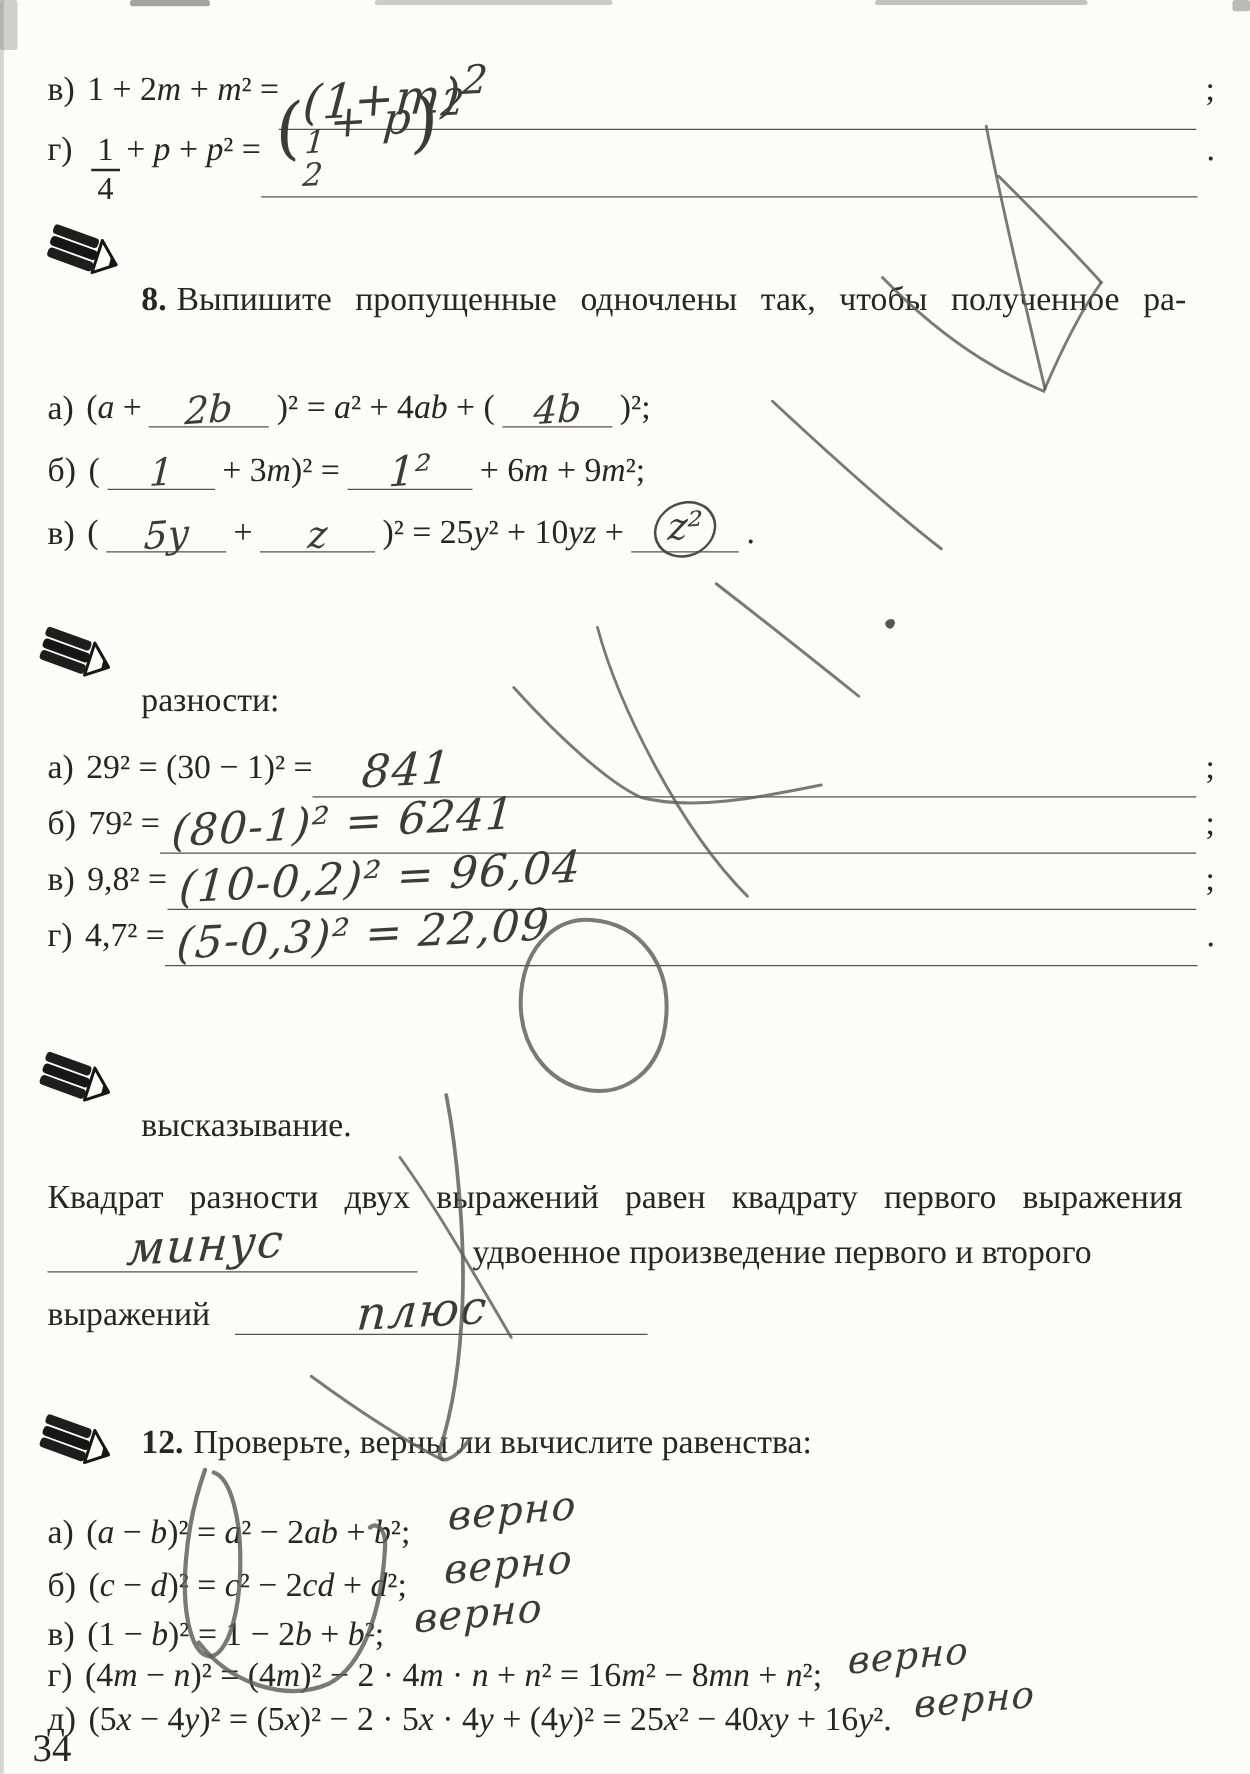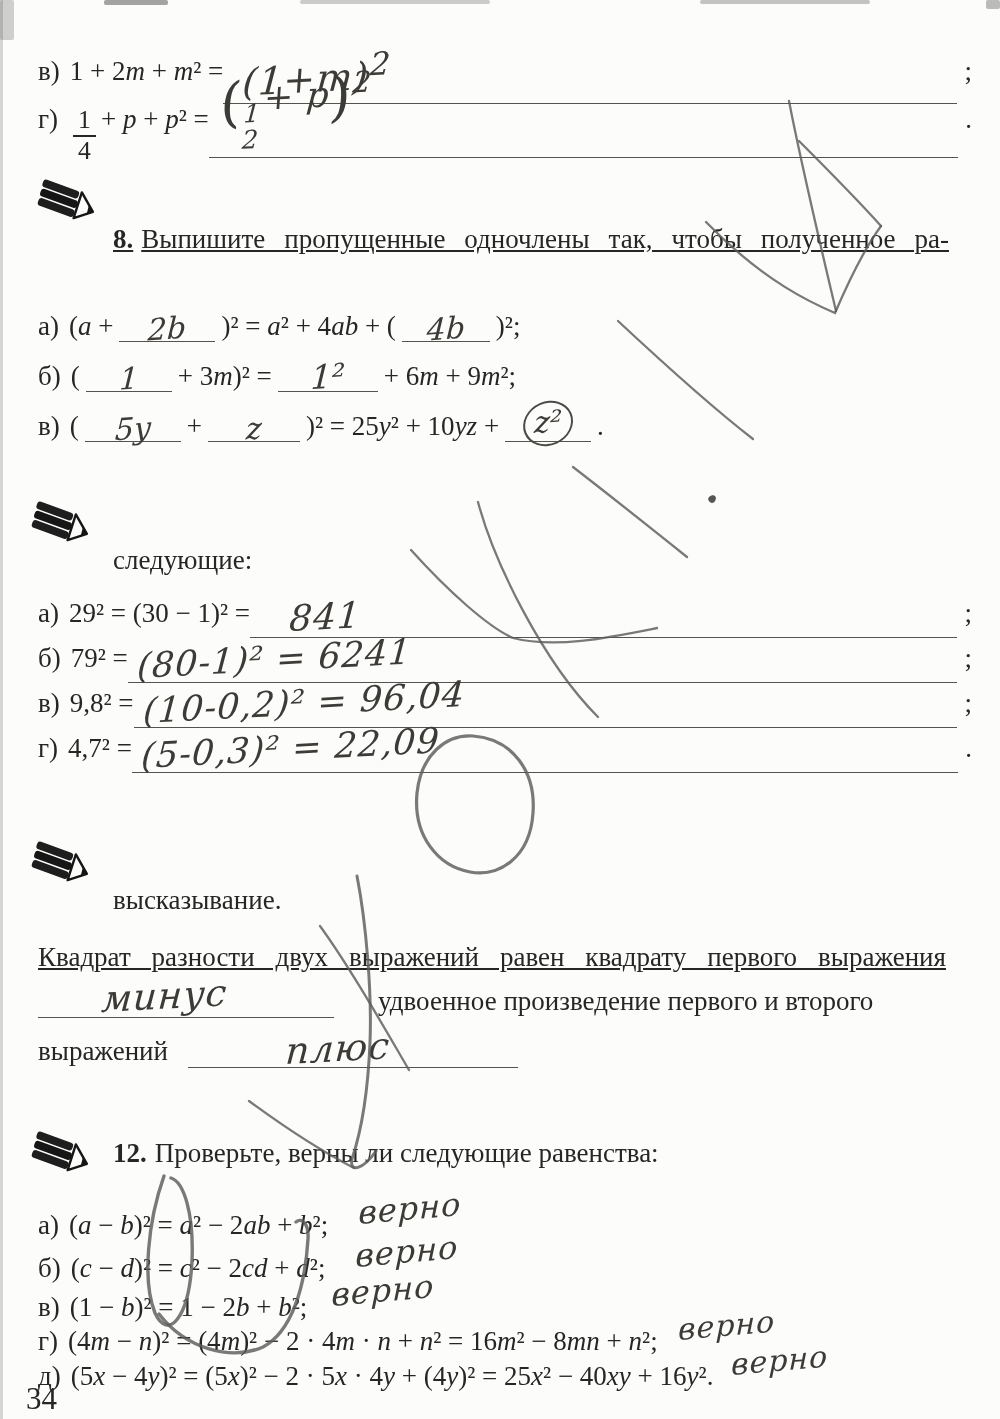--- a/index.html
+++ b/index.html
@@ -10,21 +10,21 @@
     color:#262626;font-size:27px;
   }
   .edge-shade{position:absolute;left:0;top:0;bottom:0;width:3px;background:#b5b5b2;opacity:.55;}
   .smudge{position:absolute;background:#5a5a58;border-radius:2px;}
 
   .row{position:absolute;left:38px;right:28px;display:flex;align-items:baseline;white-space:nowrap;}
   .lbl{margin-right:10px;}
   .aline{flex:1;align-self:flex-end;height:3px;border-bottom:1.7px solid #55534f;position:relative;}
   .punct{margin-left:7px;}
 
-  .jline{position:absolute;text-align:justify;height:40px;overflow:visible;text-decoration:underline;}
+  .jline{position:absolute;text-align:justify;height:40px;overflow:visible;}
   .jline::after{content:"";display:inline-block;width:100%;height:0;}
   .jtext{display:block;text-align:justify;height:36px;overflow:visible;}
   .jtext::after{content:"";display:inline-block;width:100%;height:0;}
   .pnum{font-weight:bold;margin-right:8px;}
   .cont{position:absolute;}
 
   .frac{display:inline-flex;flex-direction:column;align-items:center;vertical-align:middle;margin:0 5px;line-height:1.12;font-size:.95em;}
   .fnum{border-bottom:2px solid #262626;padding:0 5px;}
 
   .blank{display:inline-block;border-bottom:1.7px solid #55534f;position:relative;height:1.15em;vertical-align:-0.28em;margin:0 6px;}
@@ -112,21 +112,21 @@
     <svg width="66" height="58" viewBox="0 0 66 58">
       <g transform="rotate(20 33 28)">
         <rect x="3" y="12" width="38" height="8" rx="3" fill="#1e1e1e"></rect>
         <rect x="4" y="21.5" width="39" height="8" rx="3" fill="#161616"></rect>
         <rect x="5" y="31" width="38" height="8" rx="3" fill="#1e1e1e"></rect>
         <path d="M43 12 L60 26.5 L44 39 Z" fill="#fcfcfa" stroke="#161616" stroke-width="2.4" stroke-linejoin="round"></path>
         <path d="M54 21.5 L60 26.5 L55 31.5 Z" fill="#161616"></path>
       </g>
     </svg>
   </div>
-  <div class="cont" style="left:113px;top:545px">следующие:</div>
+  <div class="cont" style="left:113px;top:545px">разности:</div>
 
   <div class="row" style="top:598px;height:40px">
     <span class="lbl">а)</span>
     <span class="math">29² = (30 − 1)² =</span>
     <span class="aline">
         <span class="hw hw-abs" style="left:38px;bottom:-2px;font-size:36px">841</span>
       </span>
     <span class="punct">;</span>
   </div>
   <div class="row" style="top:643px;height:40px">
@@ -186,21 +186,21 @@
     <svg width="66" height="58" viewBox="0 0 66 58">
       <g transform="rotate(20 33 28)">
         <rect x="3" y="12" width="38" height="8" rx="3" fill="#1e1e1e"></rect>
         <rect x="4" y="21.5" width="39" height="8" rx="3" fill="#161616"></rect>
         <rect x="5" y="31" width="38" height="8" rx="3" fill="#1e1e1e"></rect>
         <path d="M43 12 L60 26.5 L44 39 Z" fill="#fcfcfa" stroke="#161616" stroke-width="2.4" stroke-linejoin="round"></path>
         <path d="M54 21.5 L60 26.5 L55 31.5 Z" fill="#161616"></path>
       </g>
     </svg>
   </div>
-  <div class="cont" style="left:113px;top:1138px"><b class="pnum">12.</b><span>Проверьте, верны ли следующие равенства:</span></div>
+  <div class="cont" style="left:113px;top:1138px"><b class="pnum">12.</b><span>Проверьте, верны ли вычислите равенства:</span></div>
 
   <div class="cont" style="left:38px;top:1204px"><span class="lbl">а)</span><span class="math">(<i>a</i> − <i>b</i>)² = <i>a</i>² − 2<i>ab</i> + <i>b</i>²;</span><span class="hw verdict" style="margin-left:30px">верно</span></div>
   <div class="cont" style="left:38px;top:1247px"><span class="lbl">б)</span><span class="math">(<i>c</i> − <i>d</i>)² = <i>c</i>² − 2<i>cd</i> + <i>d</i>²;</span><span class="hw verdict" style="margin-left:30px">верно</span></div>
   <div class="cont" style="left:38px;top:1286px"><span class="lbl">в)</span><span class="math">(1 − <i>b</i>)² = 1 − 2<i>b</i> + <i>b</i>²;</span><span class="hw verdict" style="margin-left:24px">верно</span></div>
   <div class="cont" style="left:38px;top:1322px"><span class="lbl">г)</span><span class="math">(4<i>m</i> − <i>n</i>)² = (4<i>m</i>)² − 2 · 4<i>m</i> · <i>n</i> + <i>n</i>² = 16<i>m</i>² − 8<i>mn</i> + <i>n</i>²;</span><span class="hw verdict" style="margin-left:20px;font-size:30px">верно</span></div>
   <div class="cont" style="left:38px;top:1357px"><span class="lbl">д)</span><span class="math">(5<i>x</i> − 4<i>y</i>)² = (5<i>x</i>)² − 2 · 5<i>x</i> · 4<i>y</i> + (4<i>y</i>)² = 25<i>x</i>² − 40<i>xy</i> + 16<i>y</i>².</span><span class="hw verdict" style="margin-left:18px;font-size:30px">верно</span></div>
 
   <div class="pagenum">34</div>
 
   <svg class="scribbles" width="1000" height="1419" viewBox="0 0 1000 1419">

